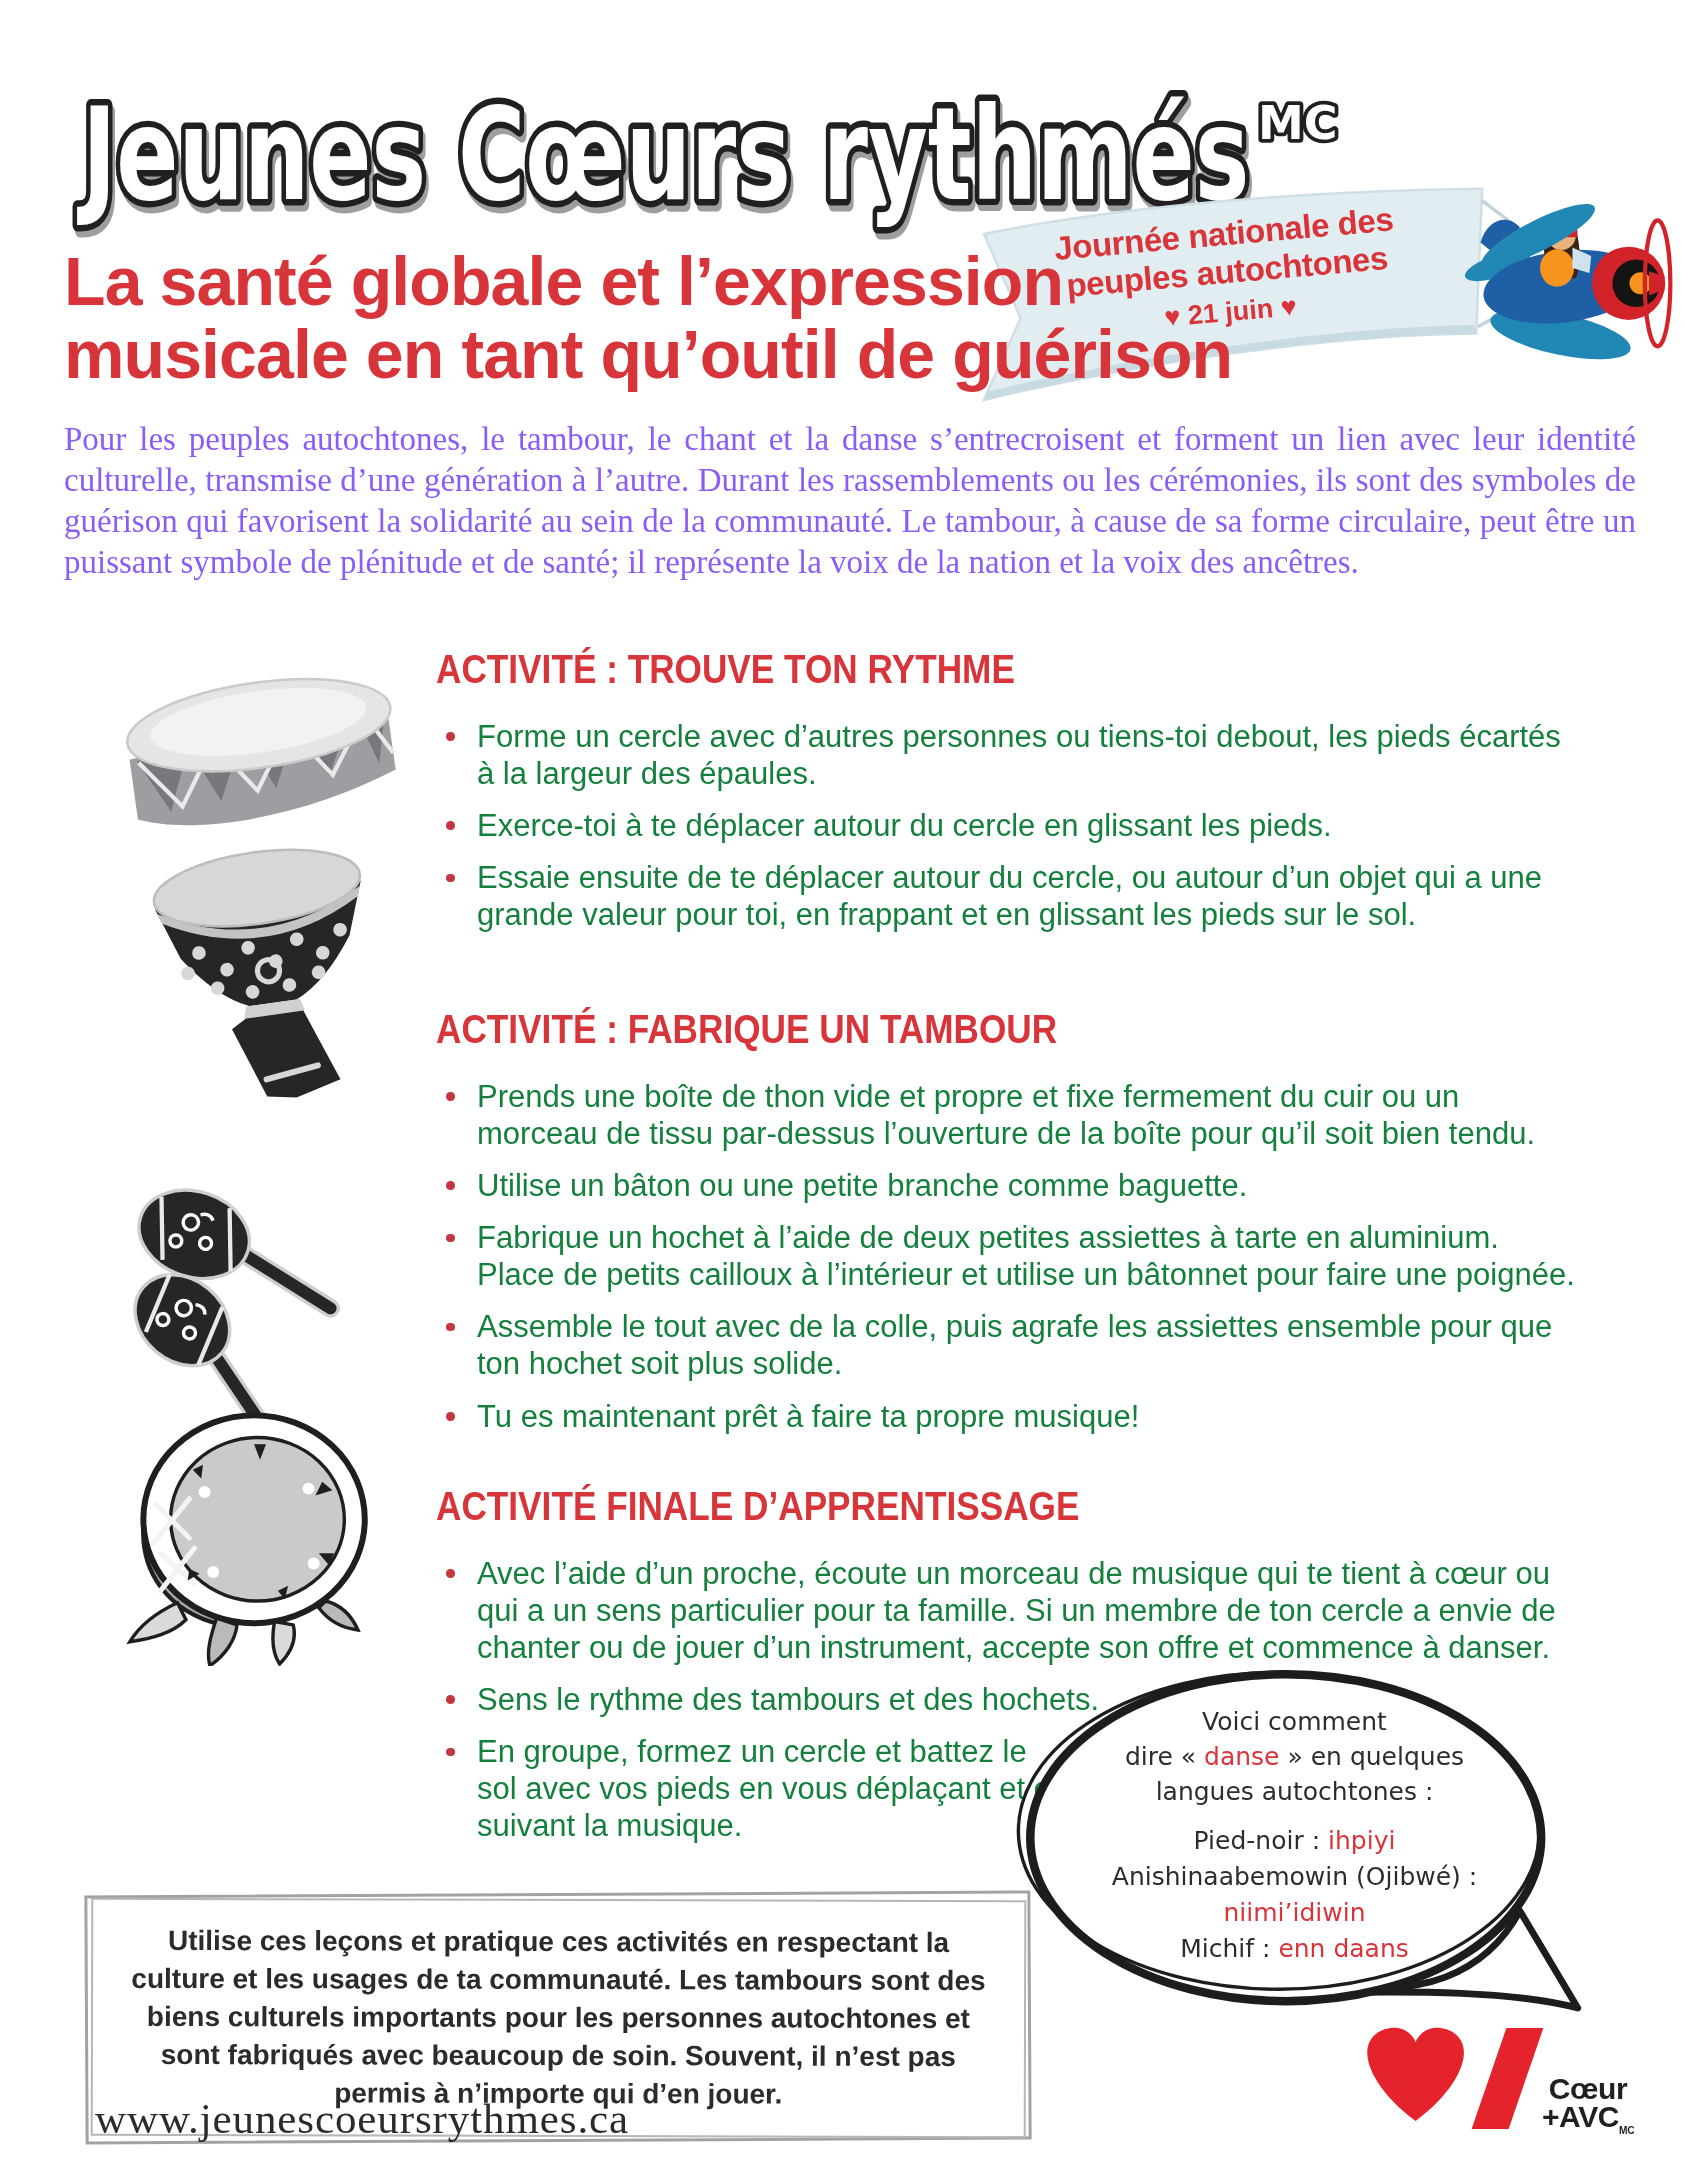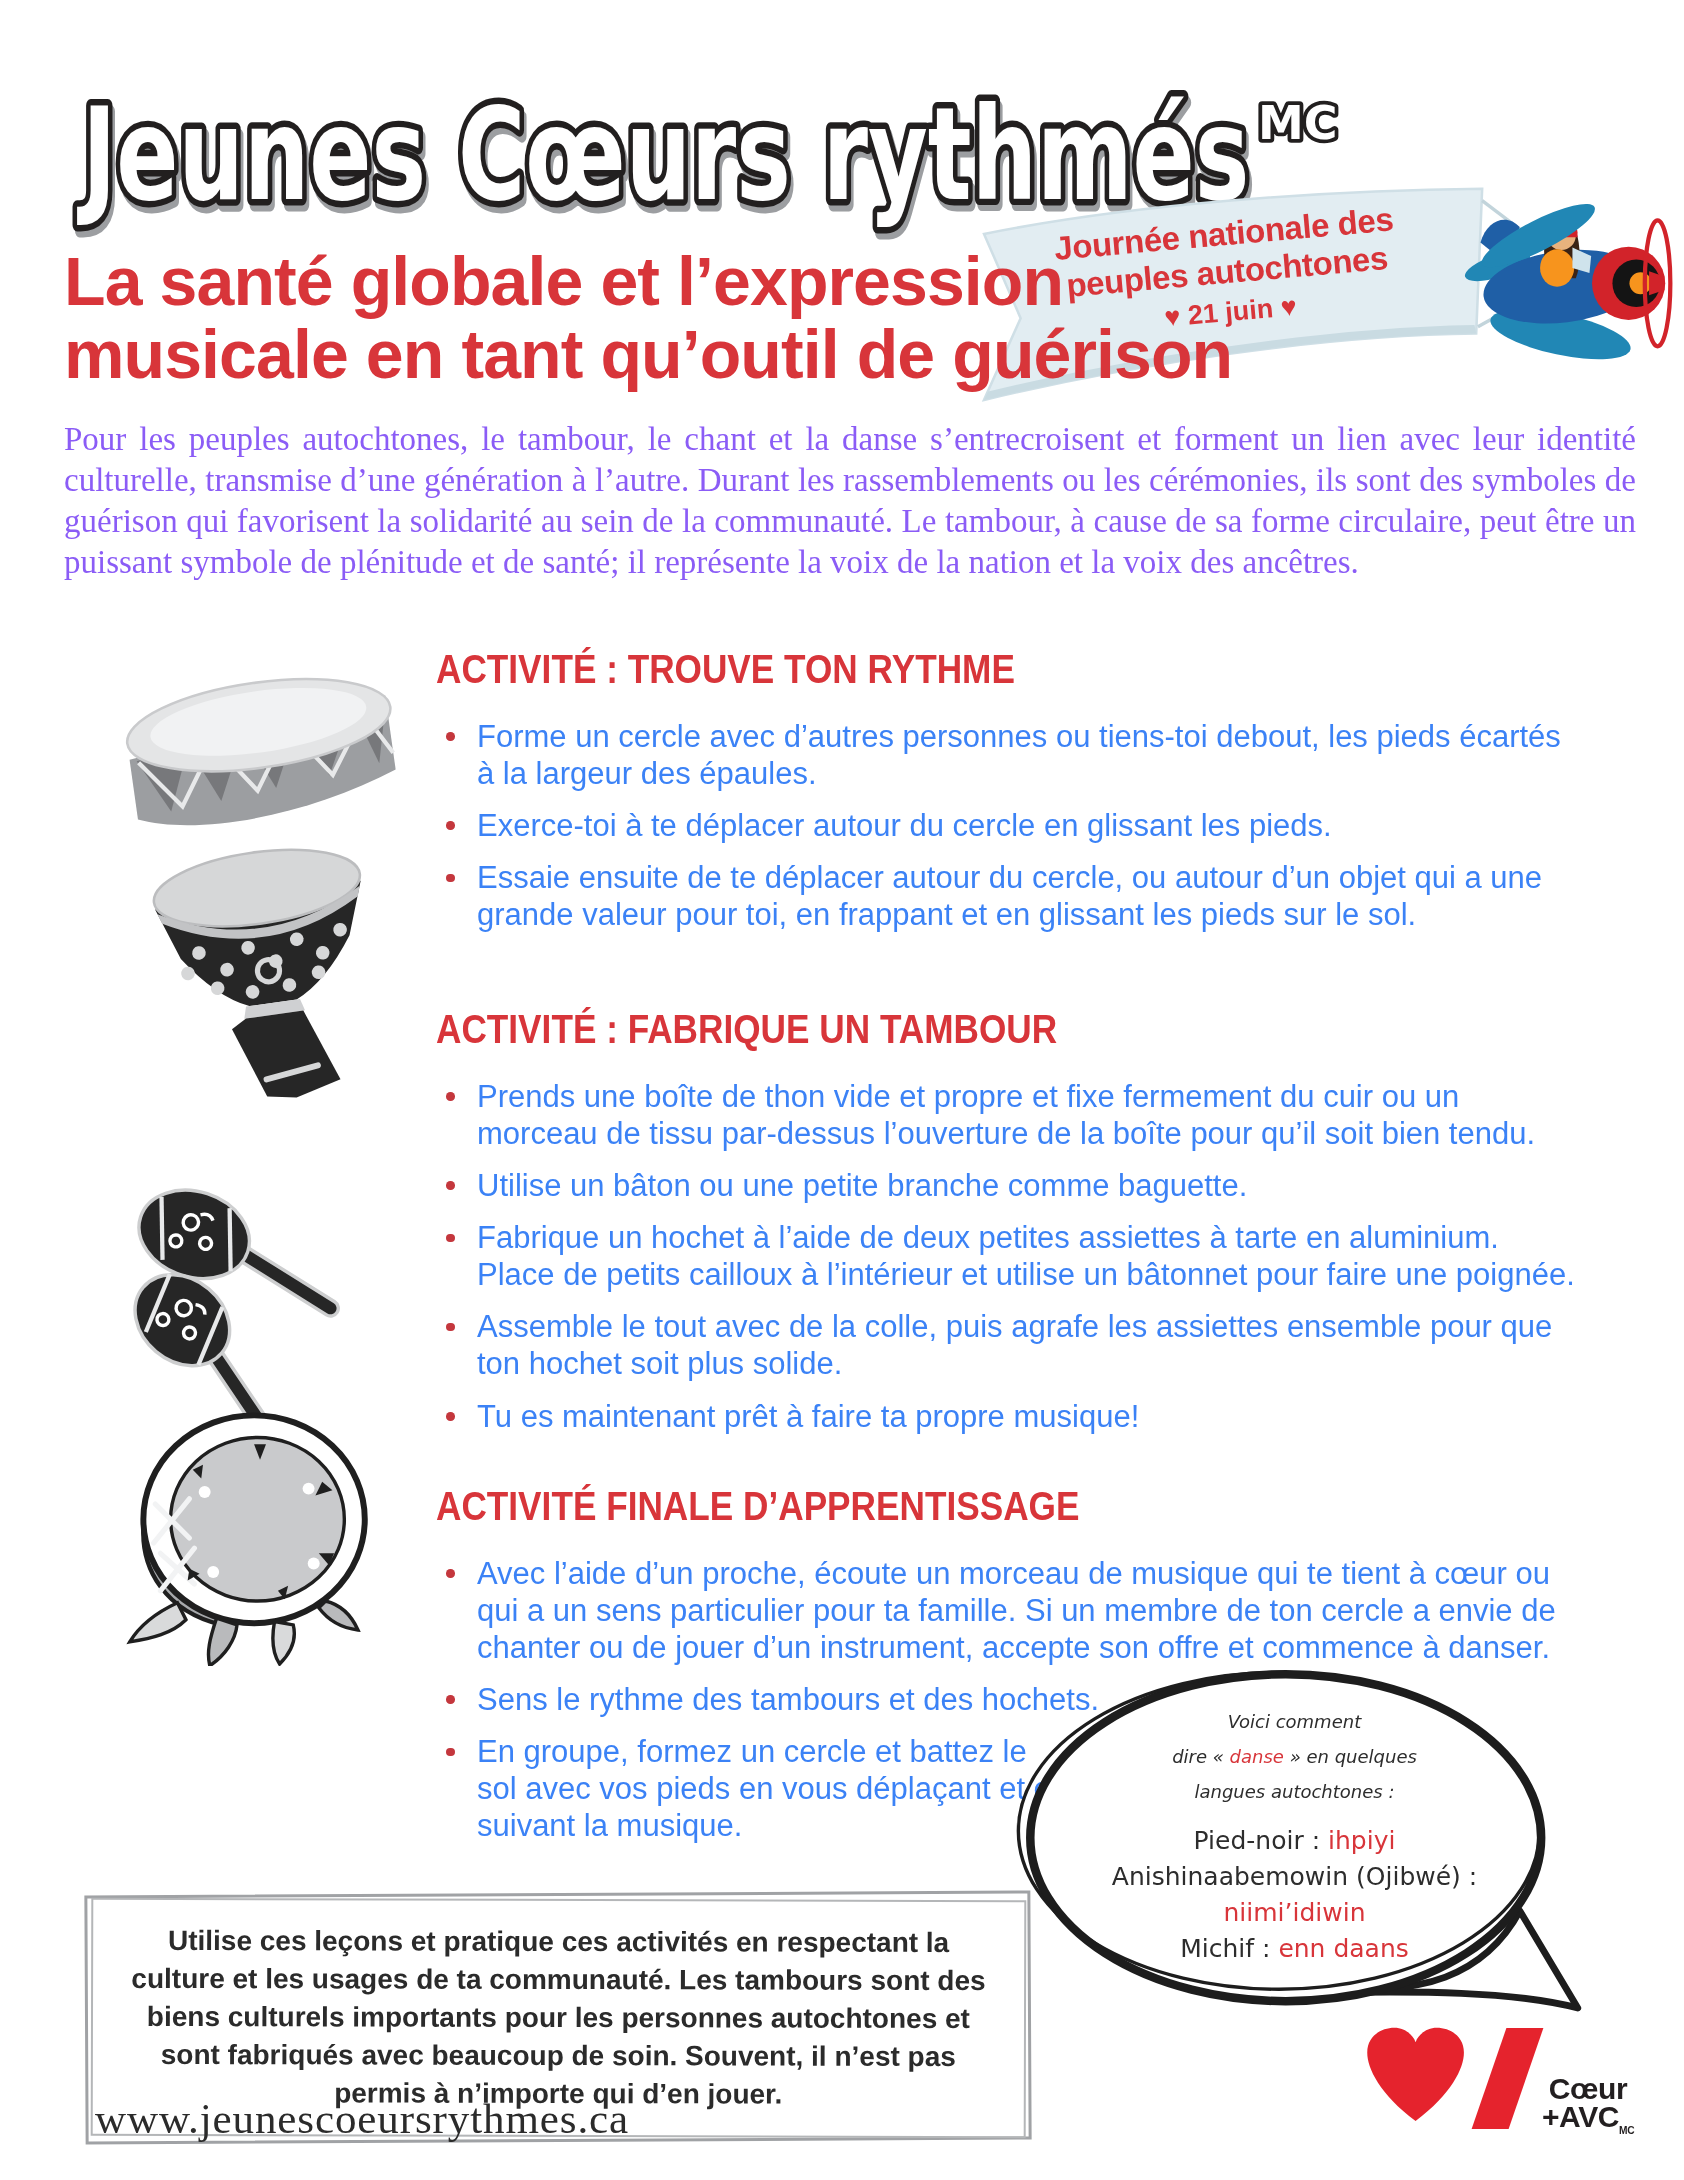--- a/index.html
+++ b/index.html
@@ -22,30 +22,30 @@
   .intro{position:absolute;left:64px;top:419px;width:1572px;margin:0;
          font-family:"Liberation Serif",serif;font-size:33px;line-height:41px;
          color:#8b5cf6;text-align:justify;}
 
   
   .activity{position:absolute;left:436px;width:1193px;}
   .activity h2{margin:0;color:#d8353a;font-size:40px;font-weight:bold;letter-spacing:0;
                transform:scaleX(0.88);transform-origin:left center;white-space:nowrap;}
   .activity ul{list-style:none;margin:25.6px 0 0 0;padding:0;width:1141px;}
   .activity li{position:relative;padding-left:41px;margin-bottom:15.3px;
-               font-size:31px;line-height:37px;color:#3b82f6;}
+               font-size:31px;line-height:37px;color:#15803d;}
   .activity li::before{content:"";position:absolute;left:10.2px;top:14.5px;width:8.5px;height:8.5px;
                border-radius:50%;background:#c4373d;}
   .activity.s3 li.narrow{max-width:596px;}
 
   
   .bubble-svg{position:absolute;left:1009px;top:1657px;}
   .bubble-text{position:absolute;left:1056px;top:1704px;width:477px;text-align:center;
                font-family:"DejaVu Sans",sans-serif;color:#2d2d2d;}
-  .bubble-text .line{font-size:18px;line-height:35px;font-style:italic;}
+  .bubble-text .line{font-size:25px;line-height:35px;}
   .bubble-text .entries{margin-top:13.6px;}
   .bubble-text .entry{font-size:25px;line-height:36px;}
   .bubble-text .hl{color:#d8353a;}
 
   
   .notebox{position:absolute;left:85px;top:1893px;width:940px;
            border:3.4px solid #a0a2a5;transform:rotate(-0.3deg);background:#fff;}
   .notebox .inner{border:2.6px solid #b4b6b8;margin:2.6px;transform:rotate(0.45deg);
            padding:22px 25.6px;}
   .notebox p{margin:0;font-size:28px;line-height:38px;font-weight:bold;color:#2b2b2b;

